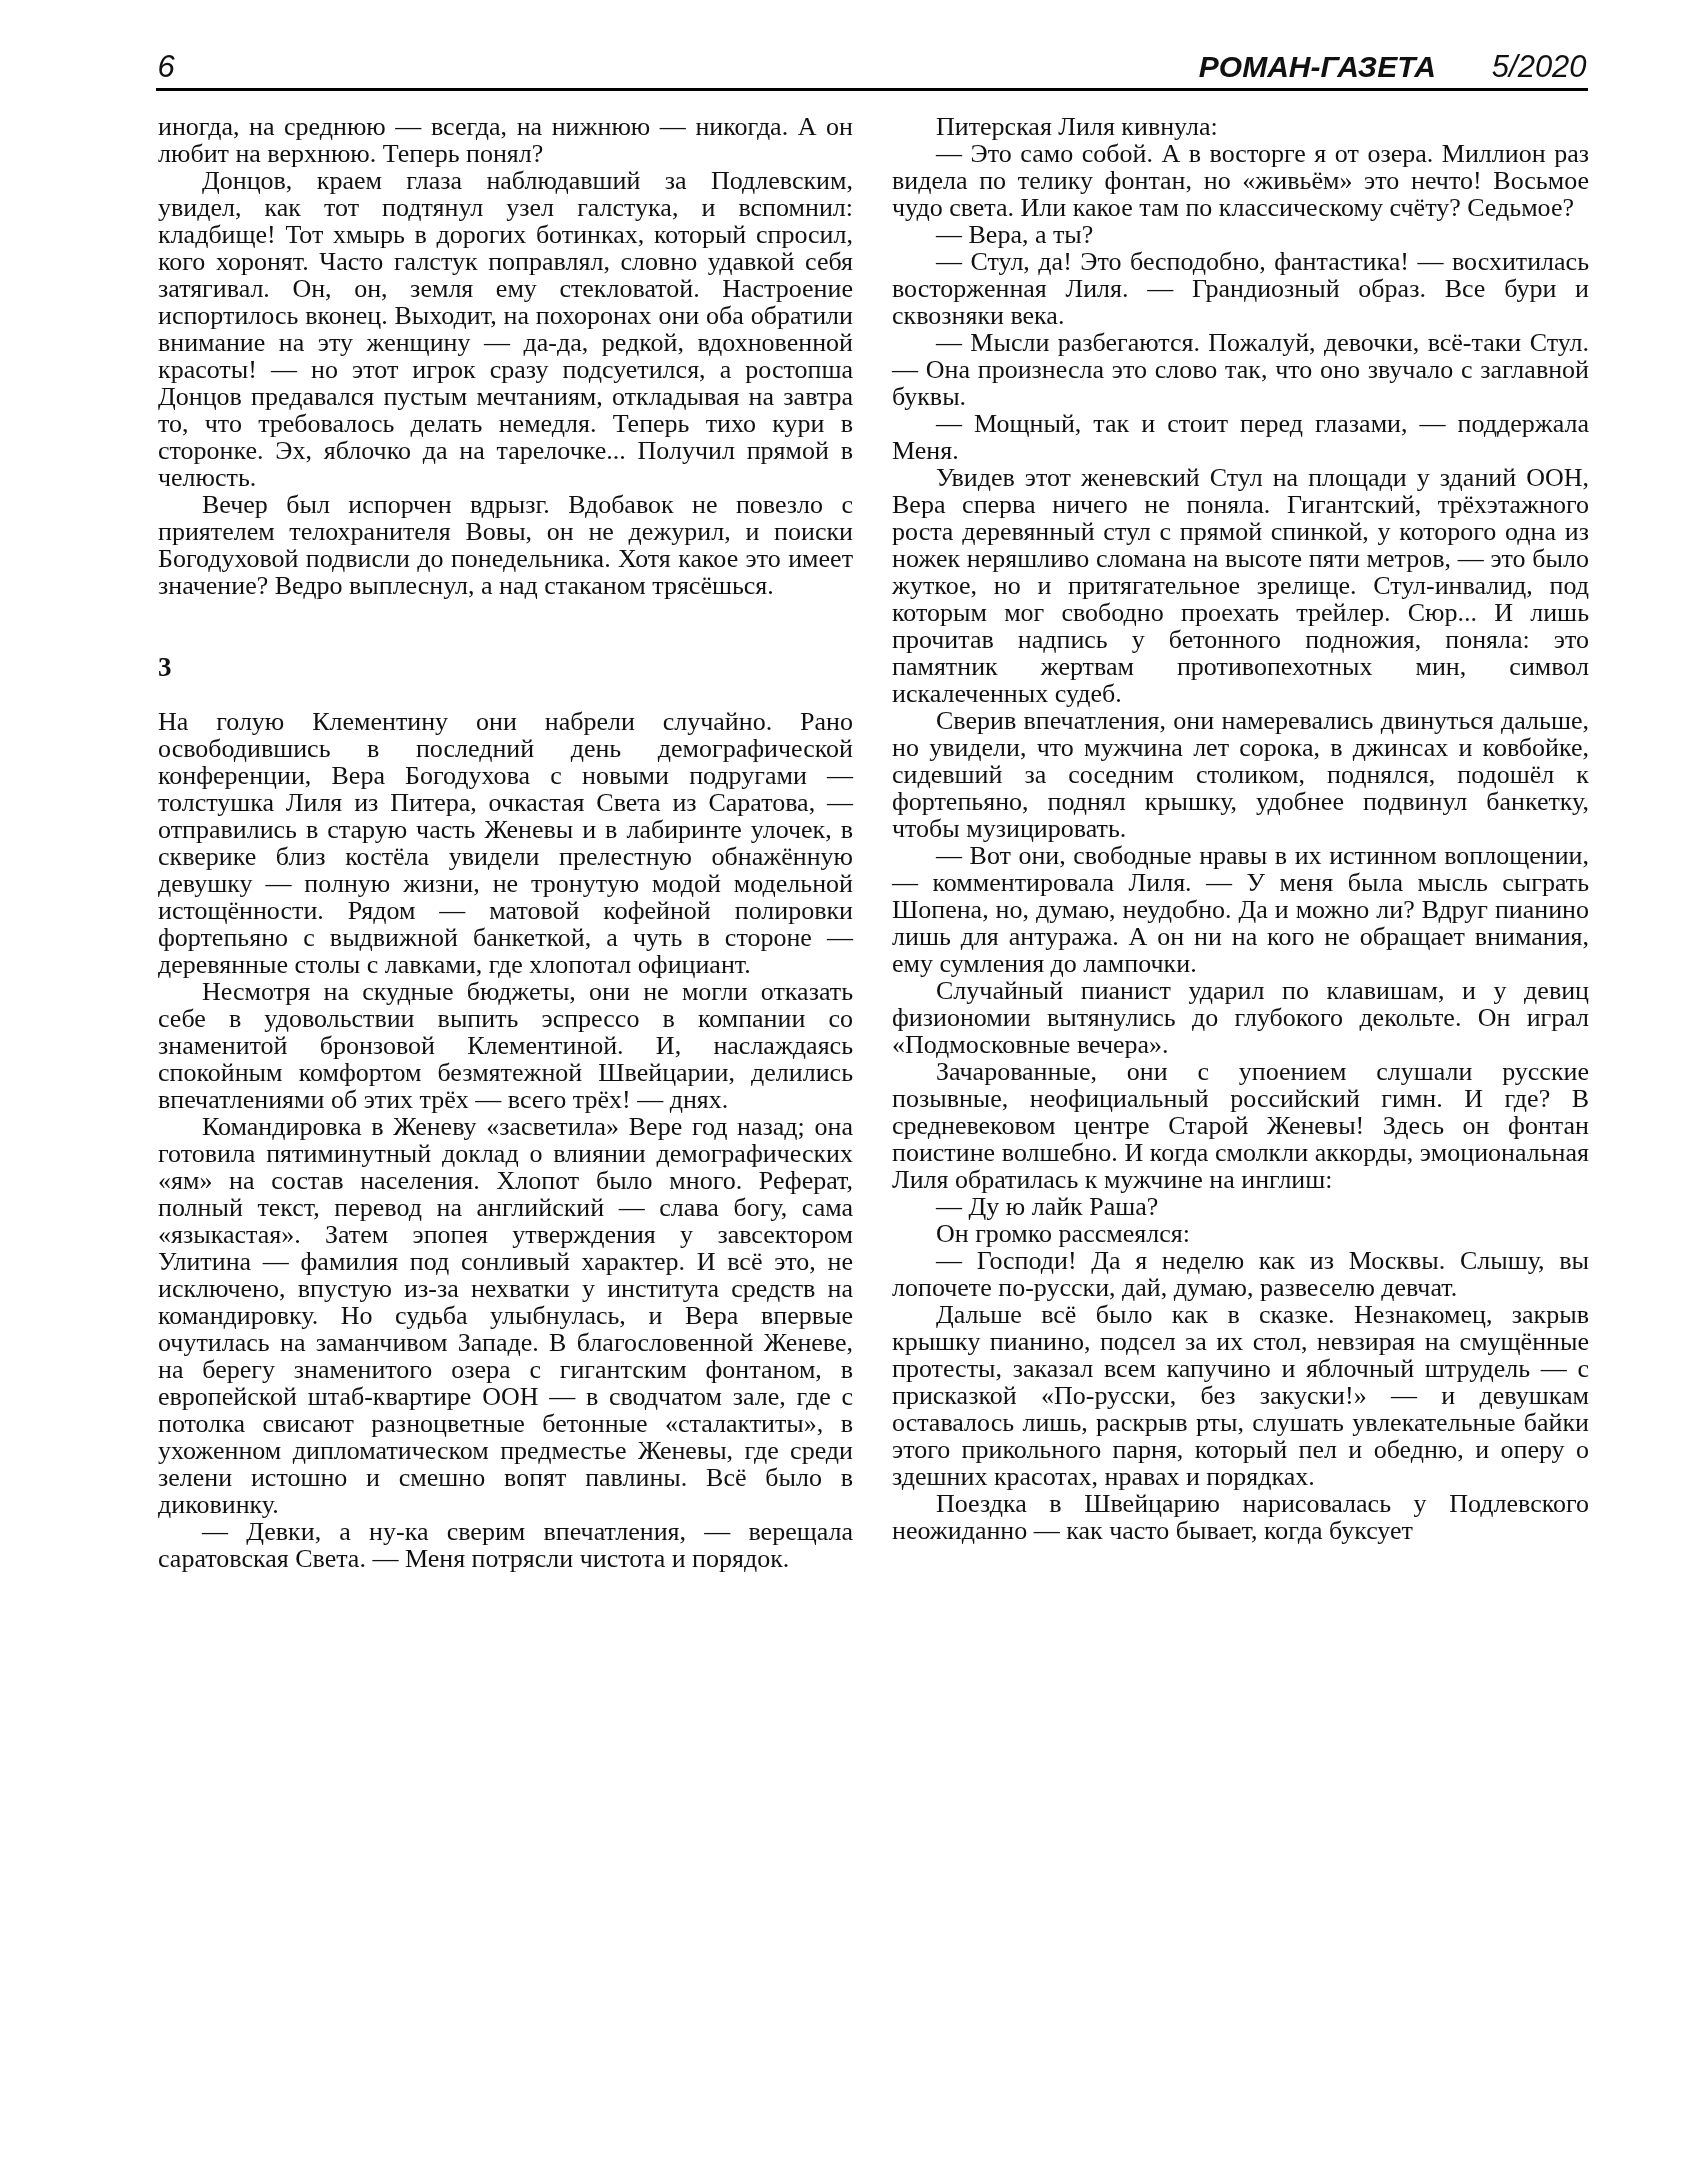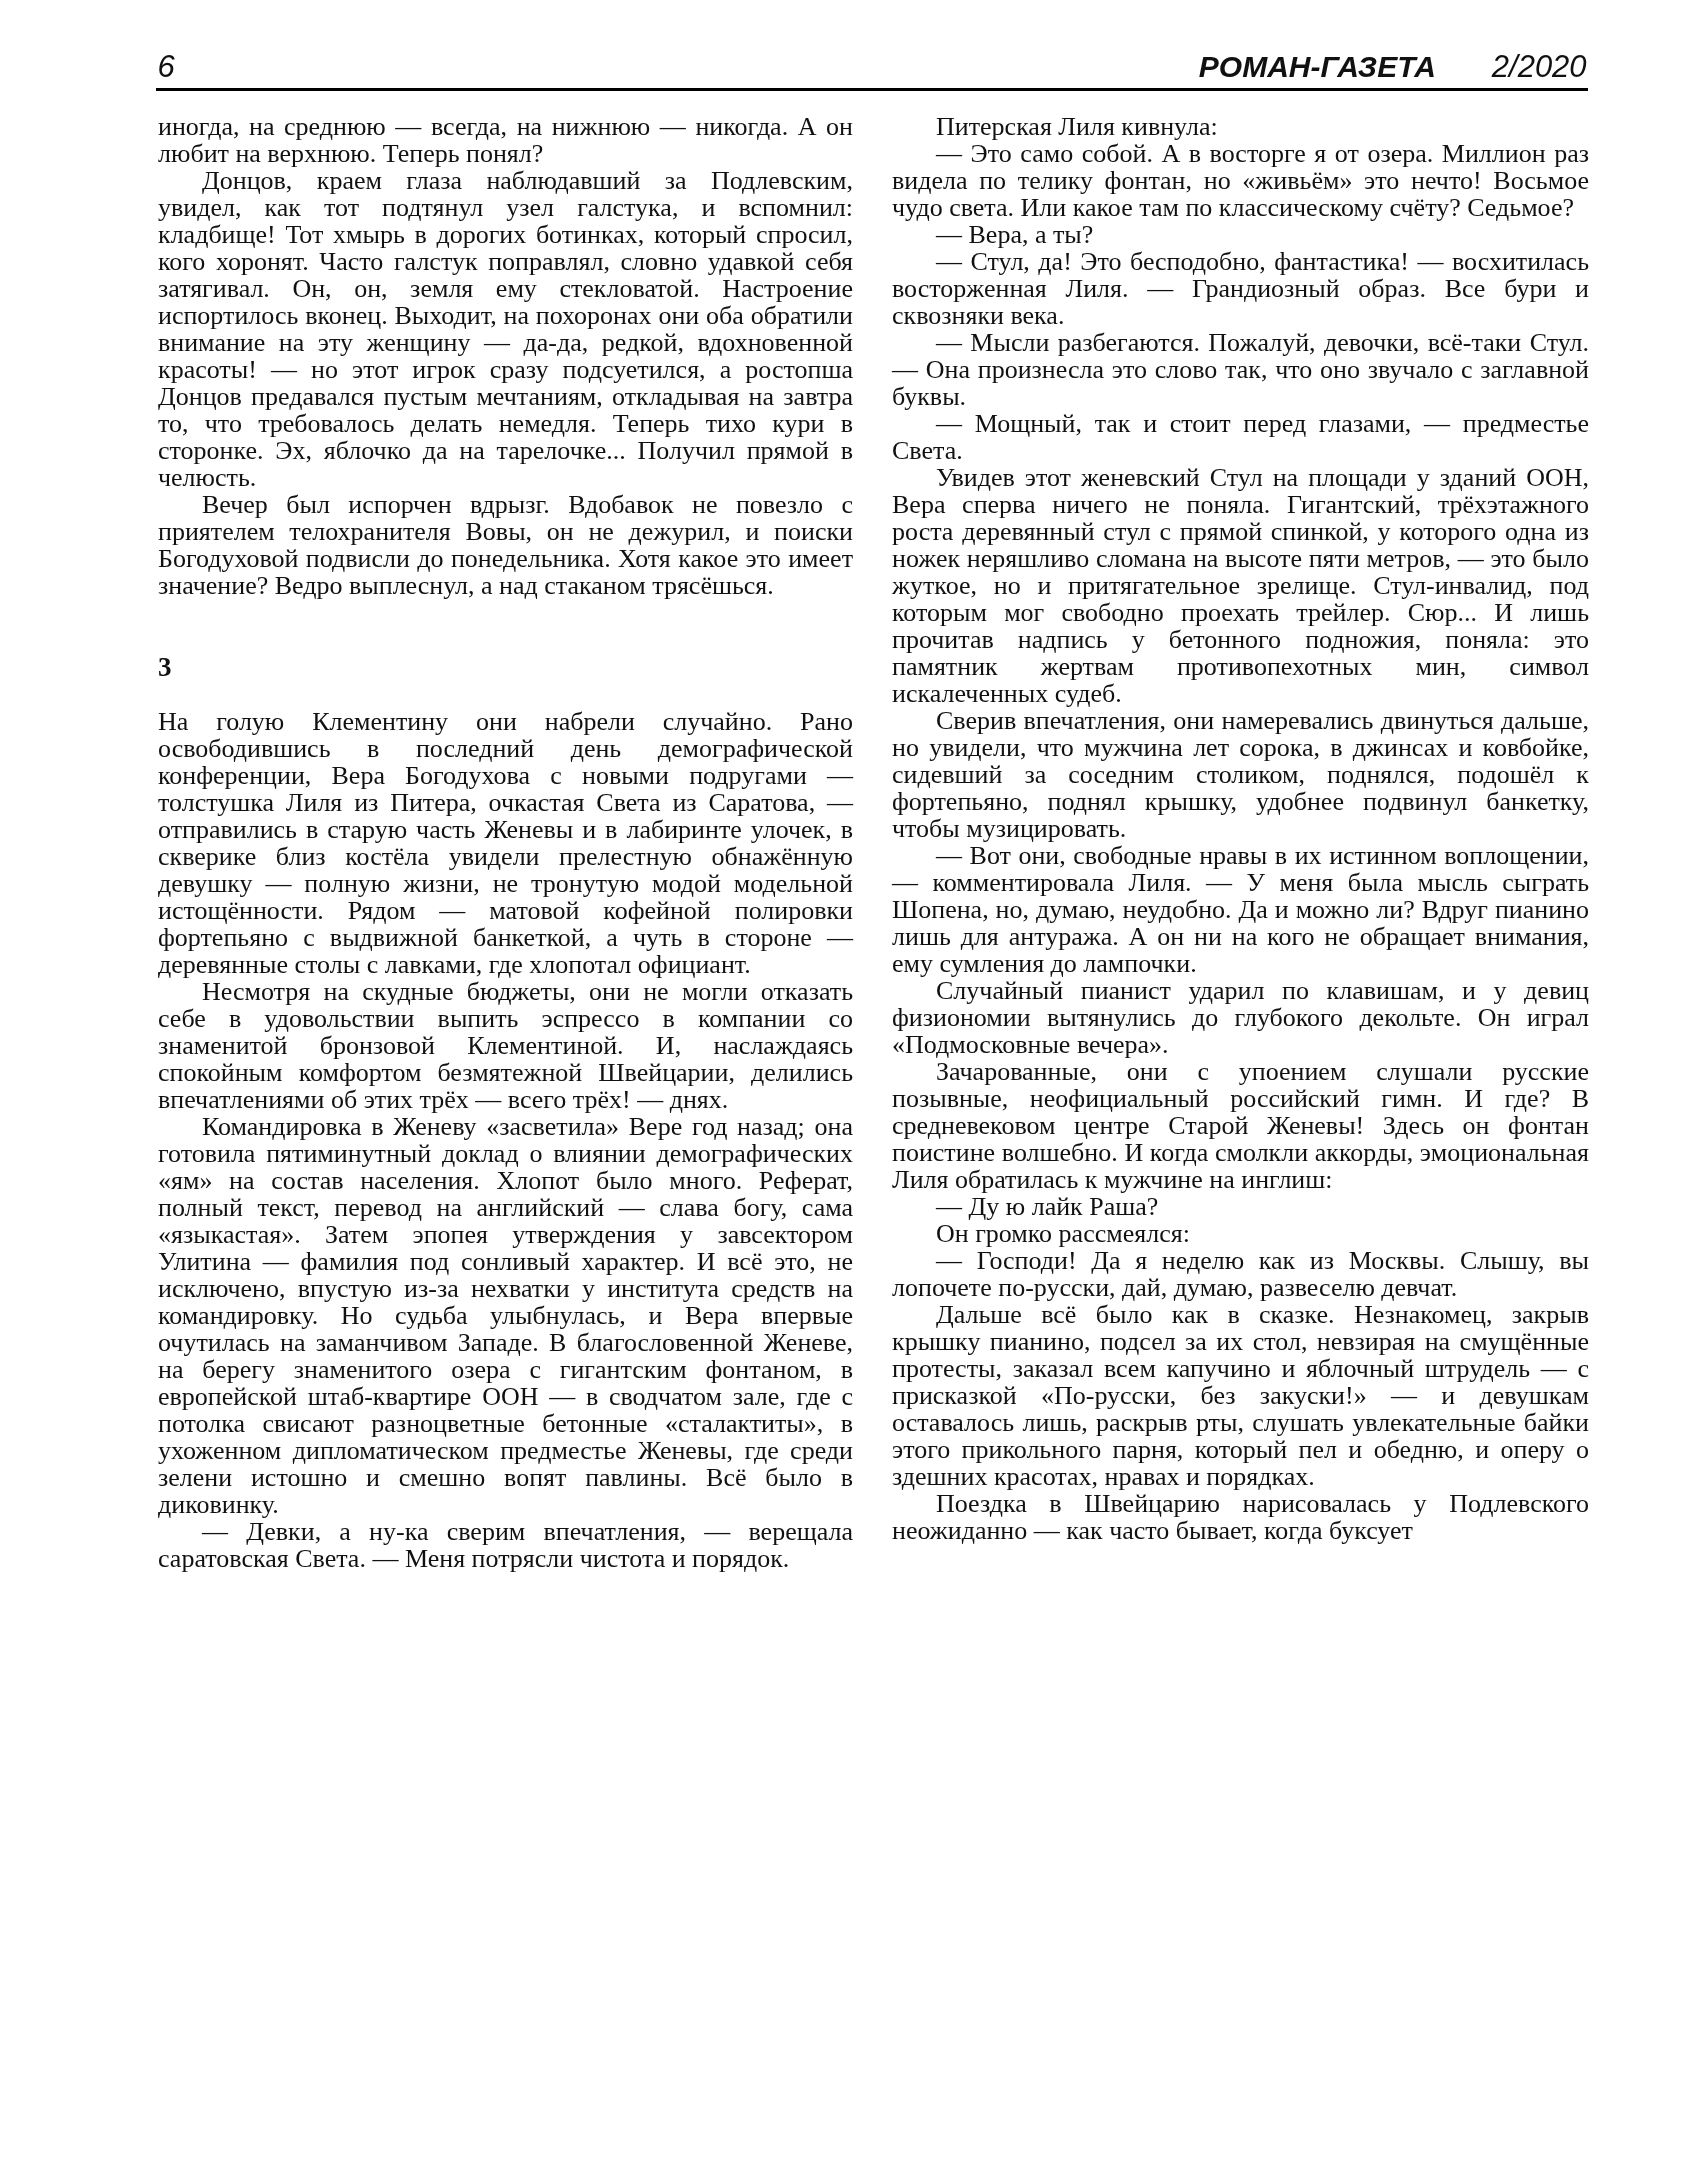--- a/index.html
+++ b/index.html
@@ -39,42 +39,42 @@
     font-weight: bold; font-size: 27px; line-height: 27px;
     margin: 55px 0 27px 0;
   }
 </style>
 </head>
 <body>
 
 <header class="page-header">
   <span class="page-number">6</span>
   <span class="journal-title">РОМАН-ГАЗЕТА</span>
-  <span class="issue-number">2/2020</span>
+  <span class="issue-number">5/2020</span>
 </header>
 
 <main>
   <section class="column left">
     <p class="cont">иногда, на среднюю — всегда, на нижнюю — никогда. А он любит на верхнюю. Теперь понял?</p>
     <p>Донцов, краем глаза наблюдавший за Подлевским, увидел, как тот подтянул узел галстука, и вспомнил: кладбище! Тот хмырь в дорогих ботинках, который спросил, кого хоронят. Часто галстук поправлял, словно удавкой себя затягивал. Он, он, земля ему стекловатой. Настроение испортилось вконец. Выходит, на похоронах они оба обратили внимание на эту женщину — да-да, редкой, вдохновенной красоты! — но этот игрок сразу подсуетился, а ростопша Донцов предавался пустым мечтаниям, откладывая на завтра то, что требовалось делать немедля. Теперь тихо кури в сторонке. Эх, яблочко да на тарелочке... Получил прямой в челюсть.</p>
     <p>Вечер был испорчен вдрызг. Вдобавок не повезло с приятелем телохранителя Вовы, он не дежурил, и поиски Богодуховой подвисли до понедельника. Хотя какое это имеет значение? Ведро выплеснул, а над стаканом трясёшься.</p>
     <div class="section-number">3</div>
     <p class="noindent">На голую Клементину они набрели случайно. Рано освободившись в последний день демографической конференции, Вера Богодухова с новыми подругами — толстушка Лиля из Питера, очкастая Света из Саратова, — отправились в старую часть Женевы и в лабиринте улочек, в скверике близ костёла увидели прелестную обнажённую девушку — полную жизни, не тронутую модой модельной истощённости. Рядом — матовой кофейной полировки фортепьяно с выдвижной банкеткой, а чуть в стороне — деревянные столы с лавками, где хлопотал официант.</p>
     <p>Несмотря на скудные бюджеты, они не могли отказать себе в удовольствии выпить эспрессо в компании со знаменитой бронзовой Клементиной. И, наслаждаясь спокойным комфортом безмятежной Швейцарии, делились впечатлениями об этих трёх — всего трёх! — днях.</p>
     <p>Командировка в Женеву «засветила» Вере год назад; она готовила пятиминутный доклад о влиянии демографических «ям» на состав населения. Хлопот было много. Реферат, полный текст, перевод на английский — слава богу, сама «языкастая». Затем эпопея утверждения у завсектором Улитина — фамилия под сонливый характер. И всё это, не исключено, впустую из-за нехватки у института средств на командировку. Но судьба улыбнулась, и Вера впервые очутилась на заманчивом Западе. В благословенной Женеве, на берегу знаменитого озера с гигантским фонтаном, в европейской штаб-квартире ООН — в сводчатом зале, где с потолка свисают разноцветные бетонные «сталактиты», в ухоженном дипломатическом предместье Женевы, где среди зелени истошно и смешно вопят павлины. Всё было в диковинку.</p>
     <p>— Девки, а ну-ка сверим впечатления, — верещала саратовская Света. — Меня потрясли чистота и порядок.</p>
   </section>
 
   <section class="column right">
     <p>Питерская Лиля кивнула:</p>
     <p>— Это само собой. А в восторге я от озера. Миллион раз видела по телику фонтан, но «живьём» это нечто! Восьмое чудо света. Или какое там по классическому счёту? Седьмое?</p>
     <p>— Вера, а ты?</p>
     <p>— Стул, да! Это бесподобно, фантастика! — восхитилась восторженная Лиля. — Грандиозный образ. Все бури и сквозняки века.</p>
     <p>— Мысли разбегаются. Пожалуй, девочки, всё-таки Стул. — Она произнесла это слово так, что оно звучало с заглавной буквы.</p>
-    <p>— Мощный, так и стоит перед глазами, — предместье Света.</p>
+    <p>— Мощный, так и стоит перед глазами, — поддержала Меня.</p>
     <p>Увидев этот женевский Стул на площади у зданий ООН, Вера сперва ничего не поняла. Гигантский, трёхэтажного роста деревянный стул с прямой спинкой, у которого одна из ножек неряшливо сломана на высоте пяти метров, — это было жуткое, но и притягательное зрелище. Стул-инвалид, под которым мог свободно проехать трейлер. Сюр... И лишь прочитав надпись у бетонного подножия, поняла: это памятник жертвам противопехотных мин, символ искалеченных судеб.</p>
     <p>Сверив впечатления, они намеревались двинуться дальше, но увидели, что мужчина лет сорока, в джинсах и ковбойке, сидевший за соседним столиком, поднялся, подошёл к фортепьяно, поднял крышку, удобнее подвинул банкетку, чтобы музицировать.</p>
     <p>— Вот они, свободные нравы в их истинном воплощении, — комментировала Лиля. — У меня была мысль сыграть Шопена, но, думаю, неудобно. Да и можно ли? Вдруг пианино лишь для антуража. А он ни на кого не обращает внимания, ему сумления до лампочки.</p>
     <p>Случайный пианист ударил по клавишам, и у девиц физиономии вытянулись до глубокого декольте. Он играл «Подмосковные вечера».</p>
     <p>Зачарованные, они с упоением слушали русские позывные, неофициальный российский гимн. И где? В средневековом центре Старой Женевы! Здесь он фонтан поистине волшебно. И когда смолкли аккорды, эмоциональная Лиля обратилась к мужчине на инглиш:</p>
     <p>— Ду ю лайк Раша?</p>
     <p>Он громко рассмеялся:</p>
     <p>— Господи! Да я неделю как из Москвы. Слышу, вы лопочете по-русски, дай, думаю, развеселю девчат.</p>
     <p>Дальше всё было как в сказке. Незнакомец, закрыв крышку пианино, подсел за их стол, невзирая на смущённые протесты, заказал всем капучино и яблочный штрудель — с присказкой «По-русски, без закуски!» — и девушкам оставалось лишь, раскрыв рты, слушать увлекательные байки этого прикольного парня, который пел и обедню, и оперу о здешних красотах, нравах и порядках.</p>
     <p>Поездка в Швейцарию нарисовалась у Подлевского неожиданно — как часто бывает, когда буксует</p>

